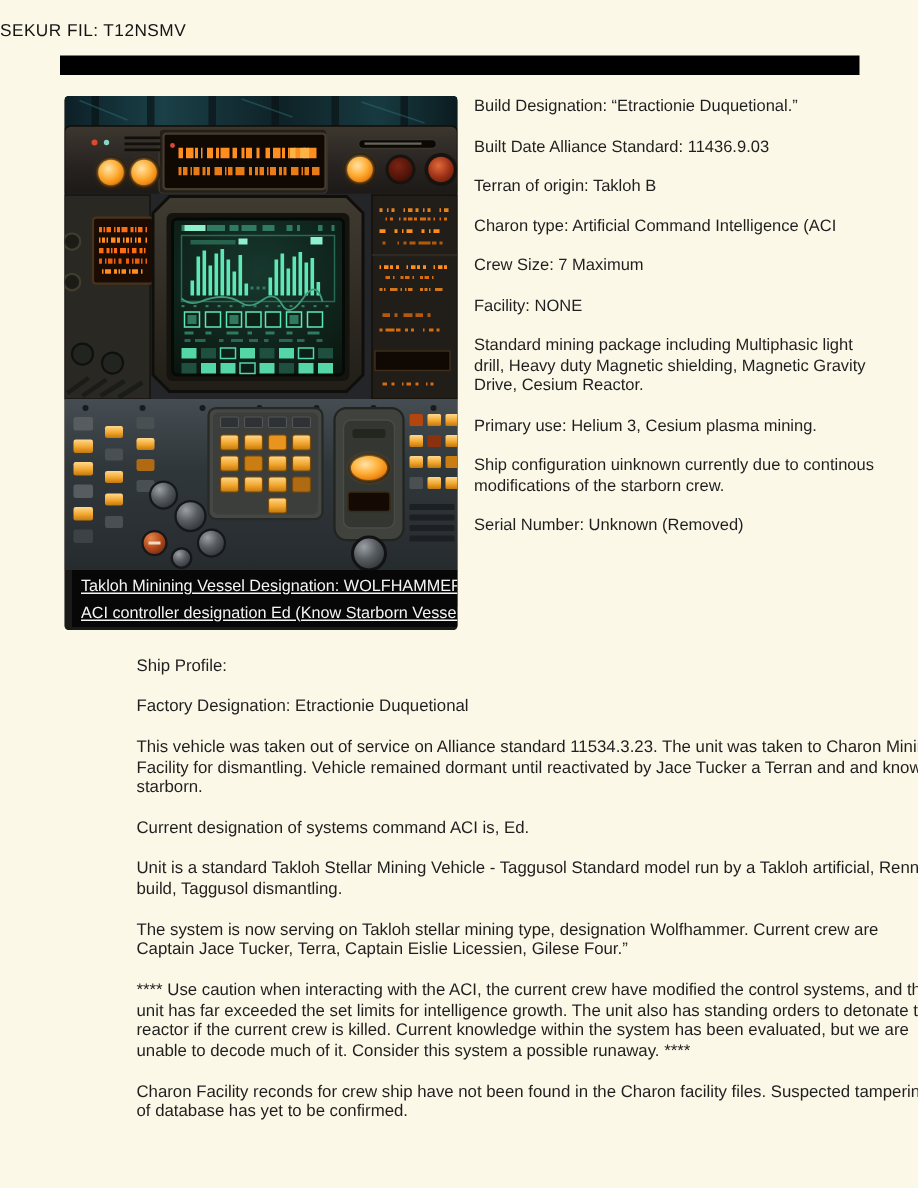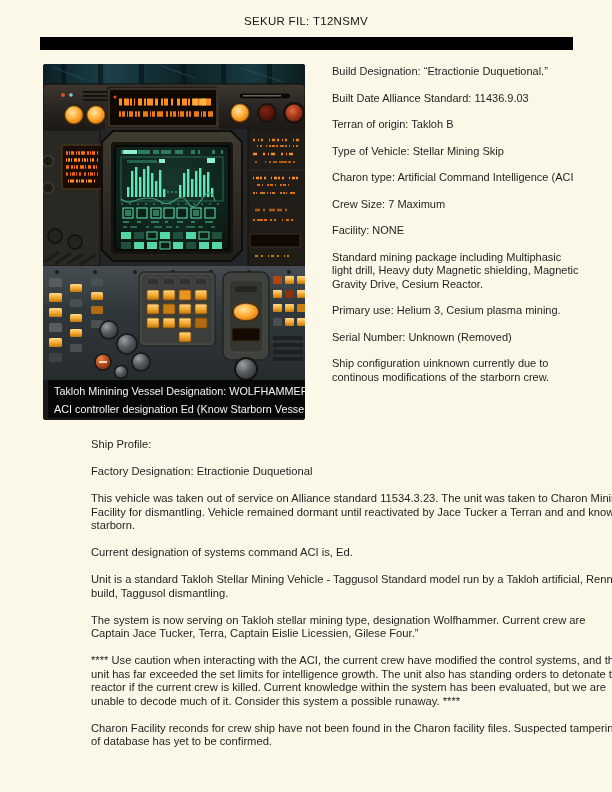--- a/index.html
+++ b/index.html
@@ -6,42 +6,42 @@
   html,body { margin:0; padding:0; }
   body {
     width:612px; height:792px; position:relative;
     background:#fcf8e7;
     font-family:"Liberation Sans", sans-serif;
     color:#1f1f1f;
     overflow:hidden;
   }
   .doc-title {
     position:absolute; top:15px; left:0; width:612px;
-    text-align:center; font-size:11.5px; letter-spacing:.3px; color:#141414;
+    text-align:left; font-size:11.5px; letter-spacing:.3px; color:#141414;
   }
   .redaction-bar {
     position:absolute; left:40px; top:37px; width:533px; height:13px;
     background:#000;
   }
   .photo {
     position:absolute; left:43px; top:64px; width:262px; height:356px;
     border-radius:3px; overflow:hidden; background:#1a1b19;
   }
   .photo svg { display:block; }
   .photo-caption {
     position:absolute; left:5px; top:316px; width:257px; height:38px;
     background:#070707; color:#f5f5f5;
     font-size:10.8px; line-height:17.5px; padding:3px 0 0 6px;
-    white-space:nowrap; overflow:hidden;
+    white-space:nowrap; overflow:hidden;text-decoration:underline;
   }
   .specs {
     position:absolute; left:316px; top:65px; width:268px;
     font-size:11px; 
   }
-  .specs p { margin:0 0 13px 16px; line-height:13.5px; }
+  .specs p { margin:0 0 13px 0; line-height:13.5px; }
   .profile {
     position:absolute; left:43px; top:438px; width:534px;
     font-size:11.2px;
     margin-left:48px;
   }
   .profile p { margin:0 0 13.5px 0; line-height:13.5px; }
   .translation {
     position:absolute; left:0; top:752px; width:544px;
     text-align:center; font-size:15.5px; color:#00dff2;margin-top:42px;
   }
@@ -392,28 +392,27 @@
   <div class="photo-caption">
     <div>Takloh Minining Vessel Designation: WOLFHAMMER</div>
     <div>ACI controller designation Ed (Know Starborn Vessel</div>
   </div>
 </div>
 
 <div class="specs">
   <p>Build Designation: “Etractionie Duquetional.”</p>
   <p>Built Date Alliance Standard: 11436.9.03</p>
   <p>Terran of origin: Takloh B</p>
-  <p>Type of Vehicle: Stellar Mining Skip</p>
   <p>Charon type: Artificial Command Intelligence (ACI</p>
   <p>Crew Size: 7 Maximum</p>
   <p>Facility: NONE</p>
   <p>Standard mining package including Multiphasic light drill, Heavy duty Magnetic shielding, Magnetic Gravity Drive, Cesium Reactor.</p>
   <p>Primary use: Helium 3, Cesium plasma mining.</p>
+  <p>Ship configuration uinknown currently due to continous modifications of the starborn crew.</p>
   <p>Serial Number: Unknown (Removed)</p>
-  <p>Ship configuration uinknown currently due to continous modifications of the starborn crew.</p>
 </div>
 
 <div class="profile">
   <p>Ship Profile:</p>
   <p>Factory Designation: Etractionie Duquetional</p>
   <p>This vehicle was taken out of service on Alliance standard 11534.3.23. The unit was taken to Charon Mining Facility for dismantling. Vehicle remained dormant until reactivated by Jace Tucker a Terran and and known starborn.</p>
   <p>Current designation of systems command ACI is, Ed.</p>
   <p>Unit is a standard Takloh Stellar Mining Vehicle - Taggusol Standard model run by a Takloh artificial, Renner build, Taggusol dismantling.</p>
   <p>The system is now serving on Takloh stellar mining type, designation Wolfhammer. Current crew are Captain Jace Tucker, Terra, Captain Eislie Licessien, Gilese Four.”</p>
   <p>**** Use caution when interacting with the ACI, the current crew have modified the control systems, and the unit has far exceeded the set limits for intelligence growth. The unit also has standing orders to detonate the reactor if the current crew is killed. Current knowledge within the system has been evaluated, but we are unable to decode much of it. Consider this system a possible runaway. ****</p>

